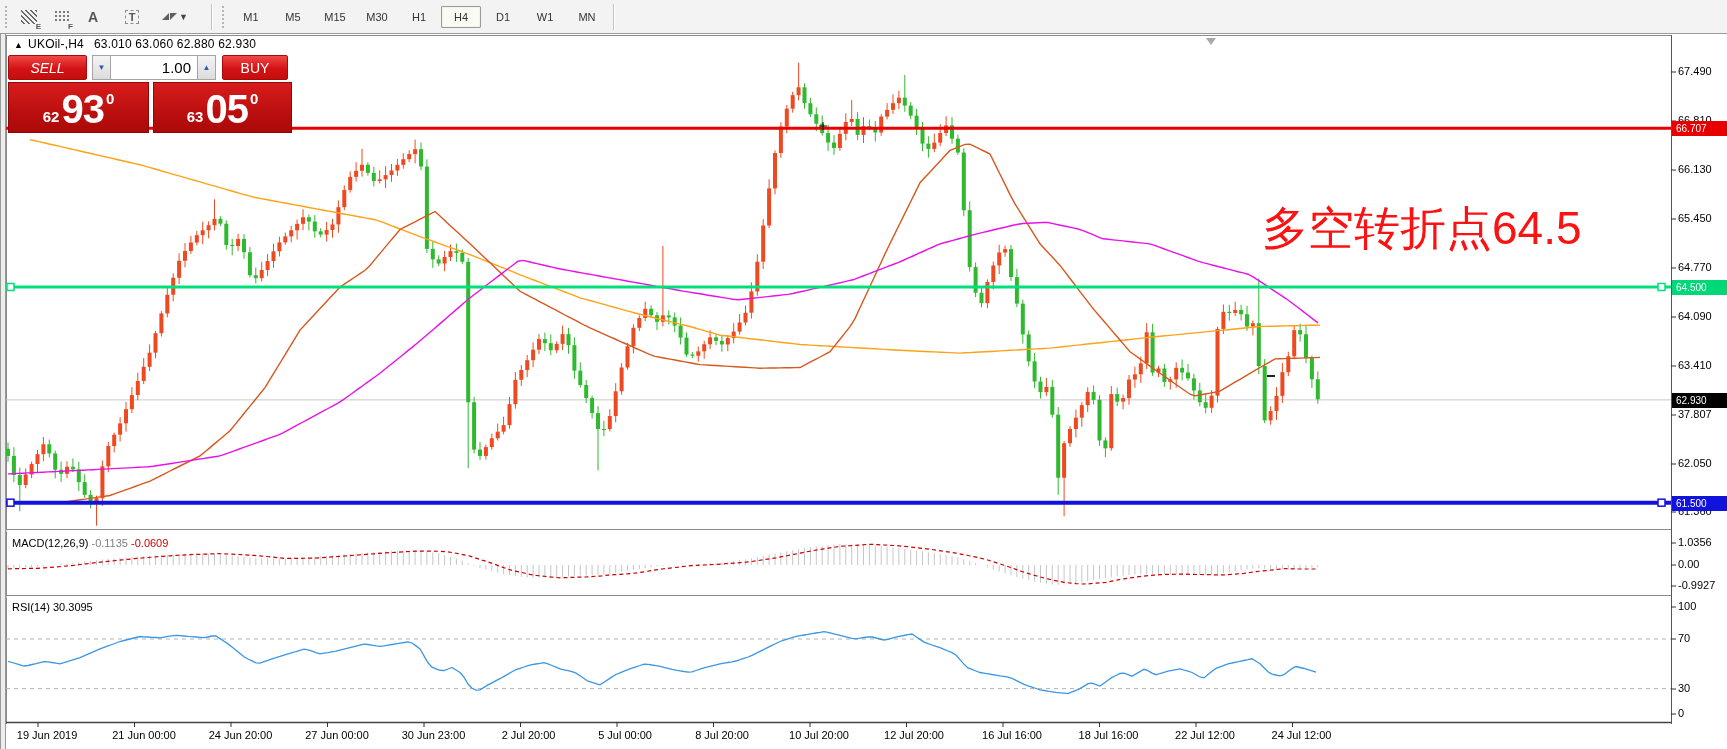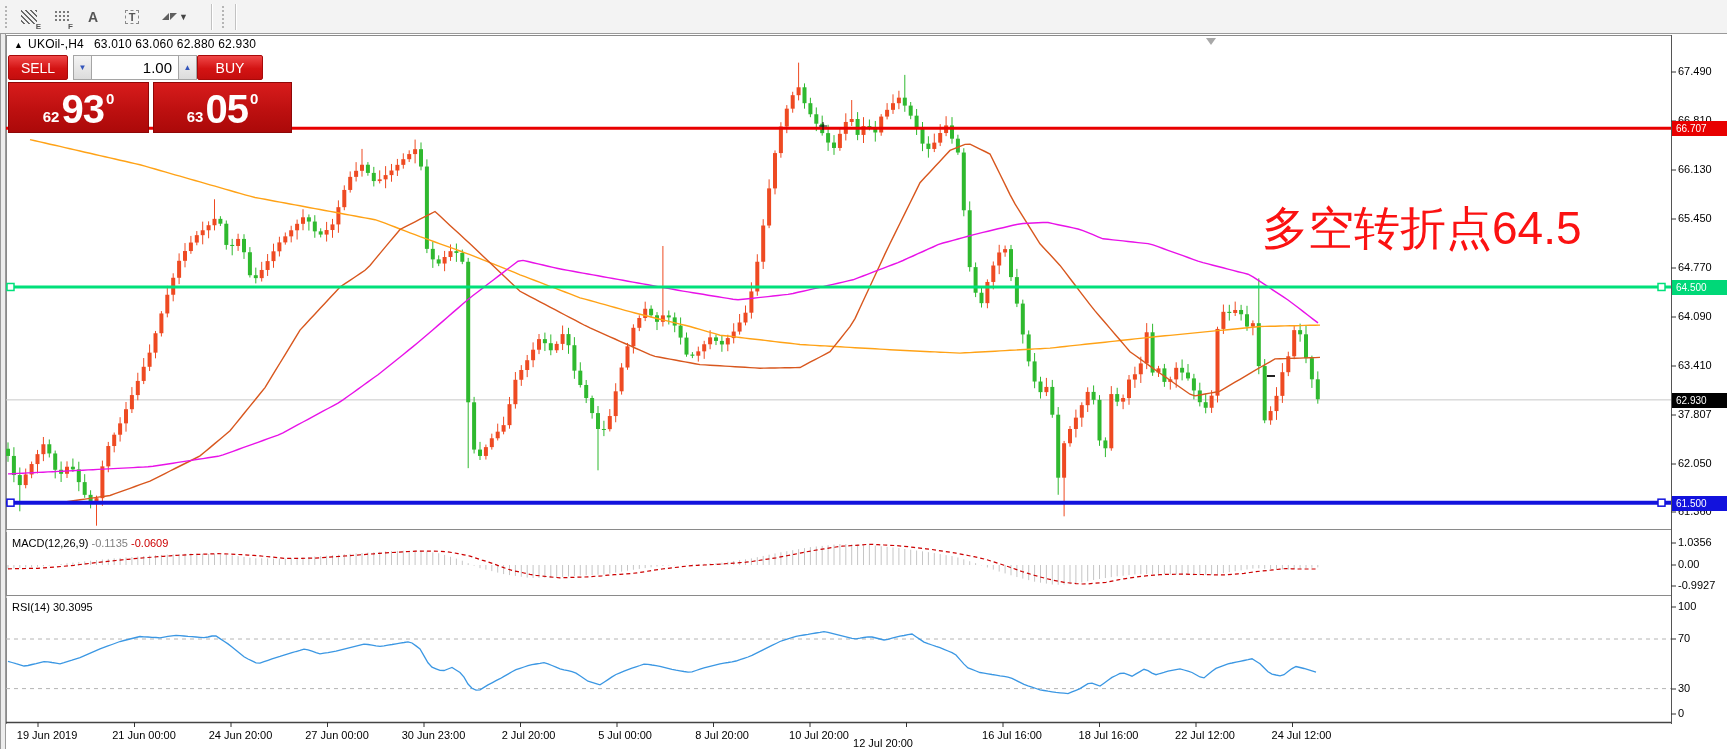--- a/index.html
+++ b/index.html
@@ -33,22 +33,22 @@
   
   #chead{position:absolute;left:14px;top:37px;font-size:12px;color:#000;z-index:5;letter-spacing:0.2px;}
   #chead .tri{font-size:9px;margin-right:5px;}
   #chead .ohlc{margin-left:10px;}
   
   #tpanel{position:absolute;left:8px;top:55px;width:286px;z-index:5;}
   #trow1{display:flex;height:25px;}
   .redbtn{background:linear-gradient(180deg,#f04848 0%,#d31313 55%,#c40e0e 100%);color:#fff;
     border:1px solid #a80a0a;border-radius:2px;font-size:14px;display:flex;align-items:center;
     justify-content:center;box-sizing:border-box;}
-  #sellbtn{width:60px;}
-  #buybtn{width:66px;}
+  #sellbtn{width:79px;font-style:italic;}
+  #buybtn{width:66px;margin-left:6px;}
   .spin{width:19px;background:linear-gradient(180deg,#f4f4f4,#dcdcdc);border:1px solid #a5a5a5;
     box-sizing:border-box;display:flex;align-items:center;justify-content:center;font-size:8px;color:#3355bb;}
   #volinput{width:86px;border:1px solid #a5a5a5;border-left:none;border-right:none;font-size:15px;
     text-align:right;padding:0 6px 0 0;font-family:"Liberation Sans",sans-serif;box-sizing:border-box;}
   #trow2{display:flex;margin-top:2px;height:51px;}
   .pxbox{background:linear-gradient(180deg,#d81c1c 0%,#bb0f0f 60%,#ab0909 100%);border:1px solid #8f0707;
     box-sizing:border-box;color:#fff;display:flex;align-items:flex-end;justify-content:center;
     padding-bottom:3px;}
   #sellbox{width:141px;}
   #buybox{width:139px;margin-left:4px;}
@@ -86,20 +86,31 @@
     <div class="tbicon" style="margin-left:10px;">
         <span class="tboxed">T</span>
       </div>
     <div class="tbicon" style="width:36px;margin-left:8px;">
       <span class="arr arr-ne"></span>
         <span class="arr arr-sw"></span>
         <span class="caret">▼</span>
     </div>
     <div class="vsep" style="margin-left:14px;"></div>
     <div class="grip"></div>
+    <div id="tfbar" style="display:flex;align-items:center;">
+        <div class="tfbtn">M1</div>
+        <div class="tfbtn">M5</div>
+        <div class="tfbtn">M15</div>
+        <div class="tfbtn">M30</div>
+        <div class="tfbtn">H1</div>
+        <div class="tfbtn sel">H4</div>
+        <div class="tfbtn">D1</div>
+        <div class="tfbtn">W1</div>
+        <div class="tfbtn">MN</div>
+      </div>
     <div class="vsep"></div>
   </div>
 
   <div id="ledge"></div>
 
   <svg id="chartsvg" width="1727" height="749">
       <line x1="6" y1="35.5" x2="1671" y2="35.5" stroke="#8a8a8a"></line>
       <line x1="6.5" y1="35" x2="6.5" y2="724" stroke="#8a8a8a"></line>
       <line x1="1671.5" y1="35" x2="1671.5" y2="724" stroke="#555"></line>
       <line x1="6" y1="529.5" x2="1671" y2="529.5" stroke="#8a8a8a"></line>
@@ -896,19 +907,19 @@
   <div id="dates">
       <div class="datelab" style="left: 38px; transform: translateX(-35%);">19 Jun 2019</div>
       <div class="datelab" style="left: 134.5px; transform: translateX(-35%);">21 Jun 00:00</div>
       <div class="datelab" style="left: 231px; transform: translateX(-35%);">24 Jun 20:00</div>
       <div class="datelab" style="left: 327.5px; transform: translateX(-35%);">27 Jun 00:00</div>
       <div class="datelab" style="left: 424px; transform: translateX(-35%);">30 Jun 23:00</div>
       <div class="datelab" style="left: 520.5px; transform: translateX(-35%);">2 Jul 20:00</div>
       <div class="datelab" style="left: 617px; transform: translateX(-35%);">5 Jul 00:00</div>
       <div class="datelab" style="left: 714px; transform: translateX(-35%);">8 Jul 20:00</div>
       <div class="datelab" style="left: 810px; transform: translateX(-35%);">10 Jul 20:00</div>
-      <div class="datelab" style="left: 874px; transform: translateX(-35%); margin-top: 8px;">12 Jul 20:00</div>
+      <div class="datelab" style="left: 905px; transform: translateX(-35%);">12 Jul 20:00</div>
       <div class="datelab" style="left: 1003px; transform: translateX(-35%);">16 Jul 16:00</div>
       <div class="datelab" style="left: 1099.5px; transform: translateX(-35%);">18 Jul 16:00</div>
       <div class="datelab" style="left: 1196px; transform: translateX(-35%);">22 Jul 12:00</div>
       <div class="datelab" style="left: 1292.5px; transform: translateX(-35%);">24 Jul 12:00</div>
     </div>
 </div>
 
 </body></html>

